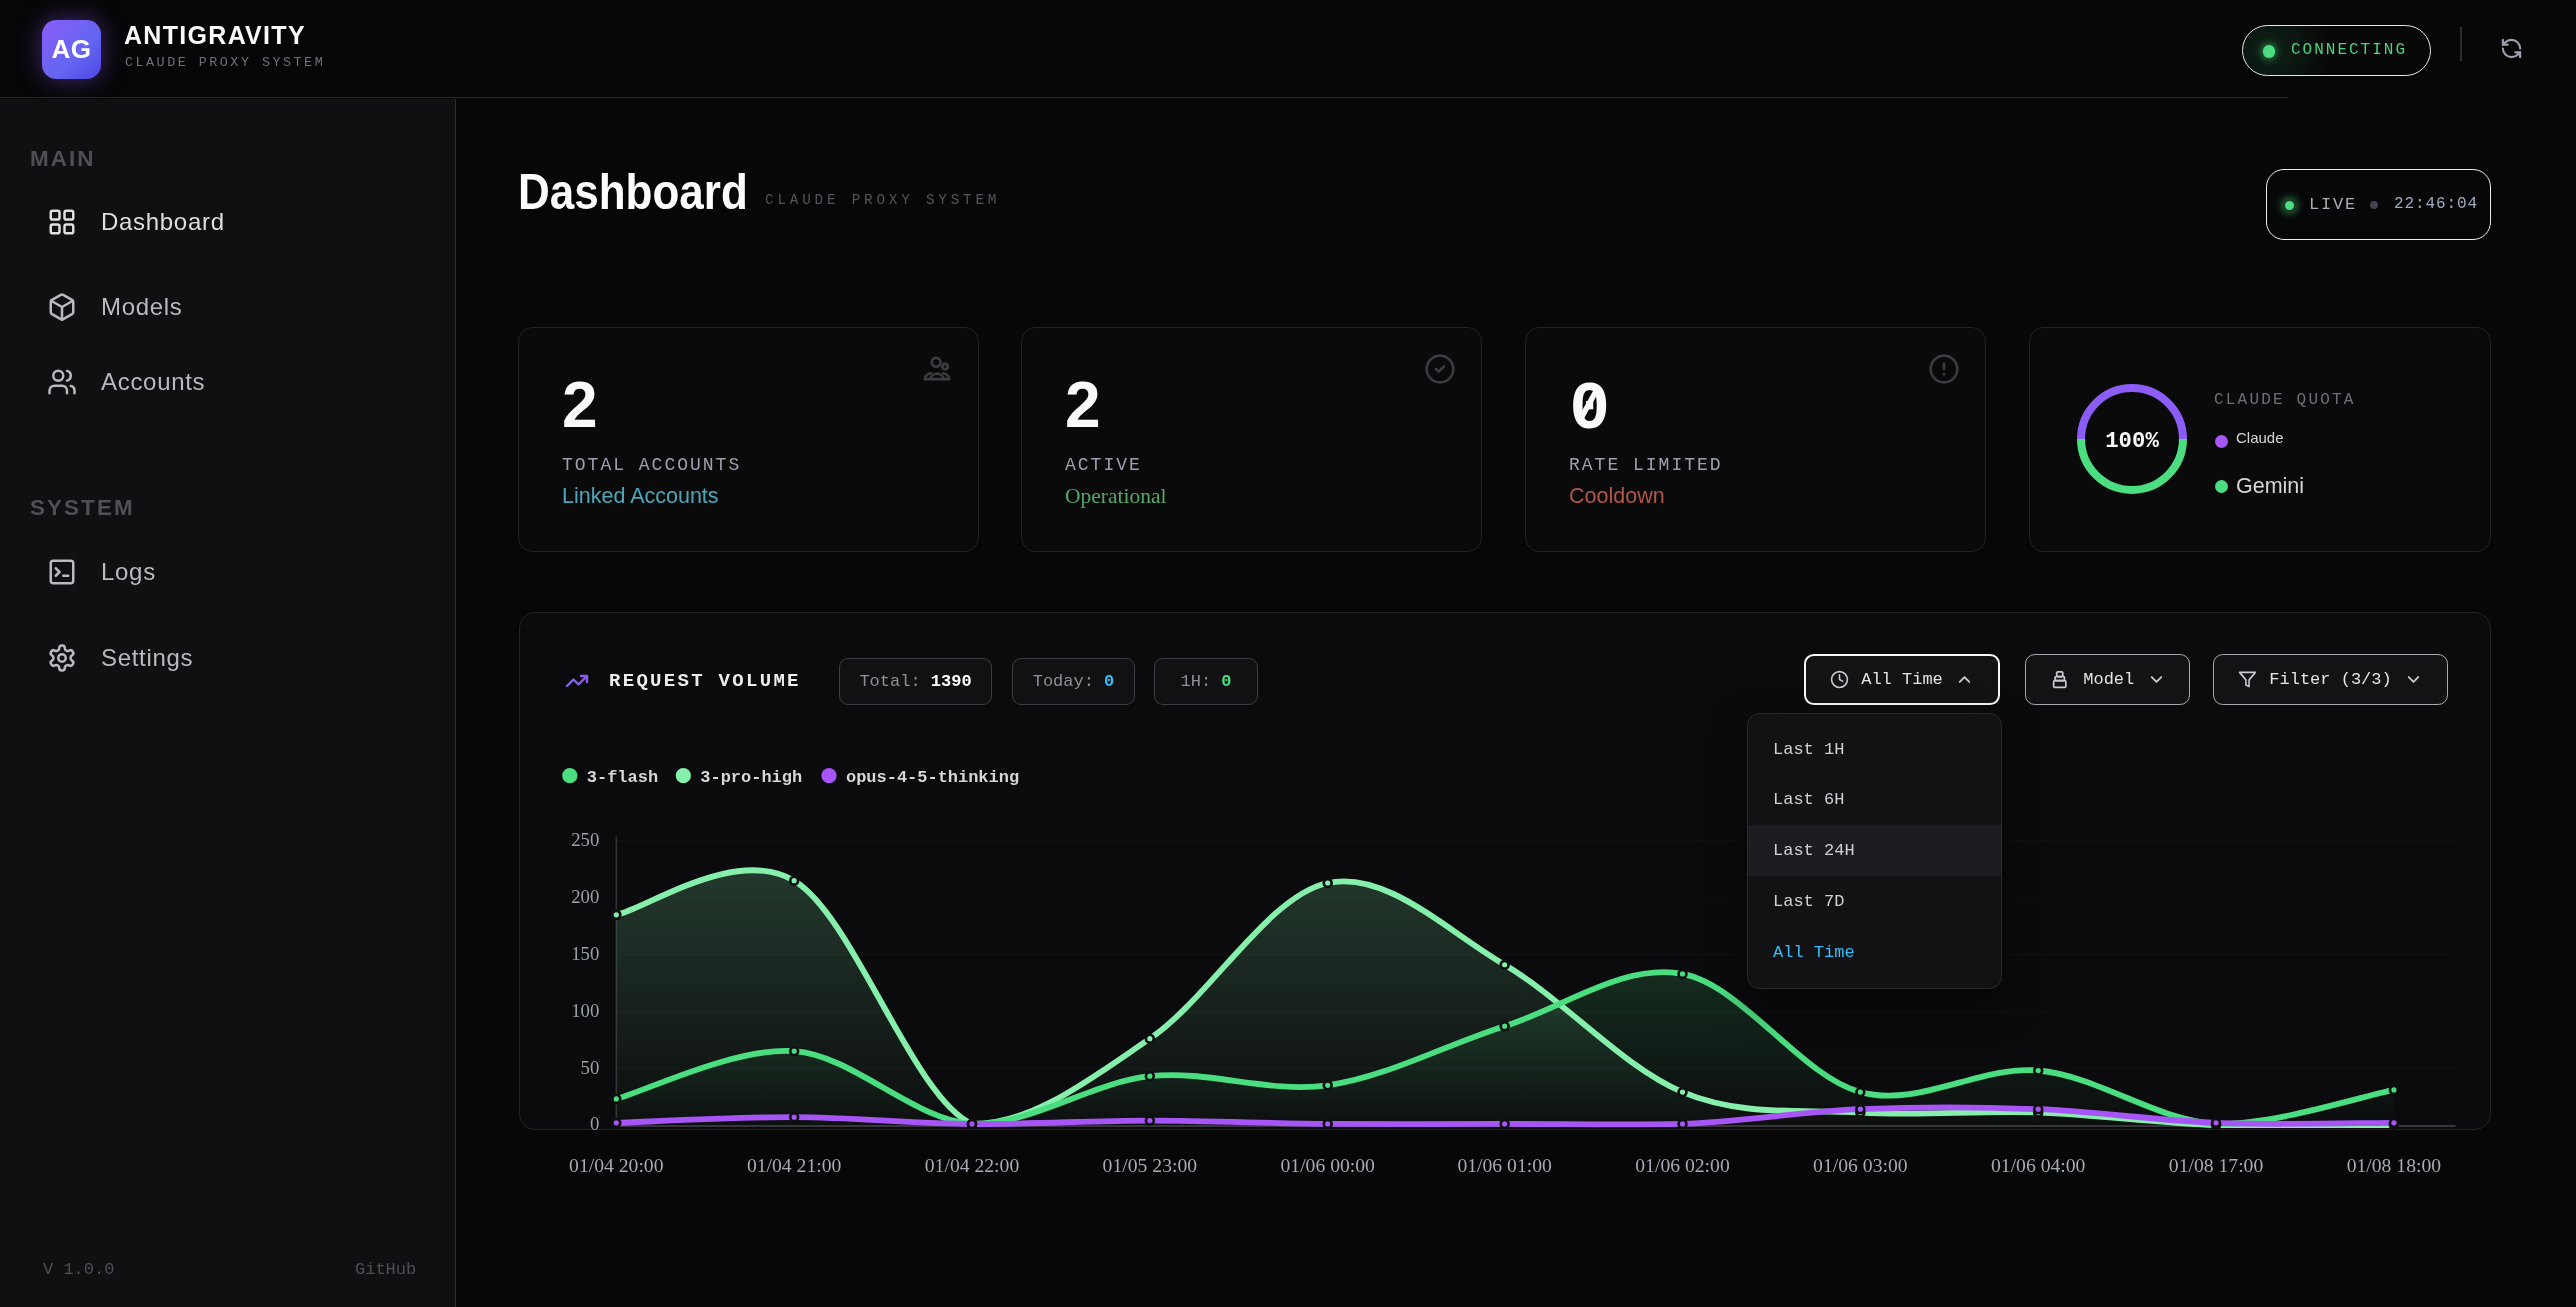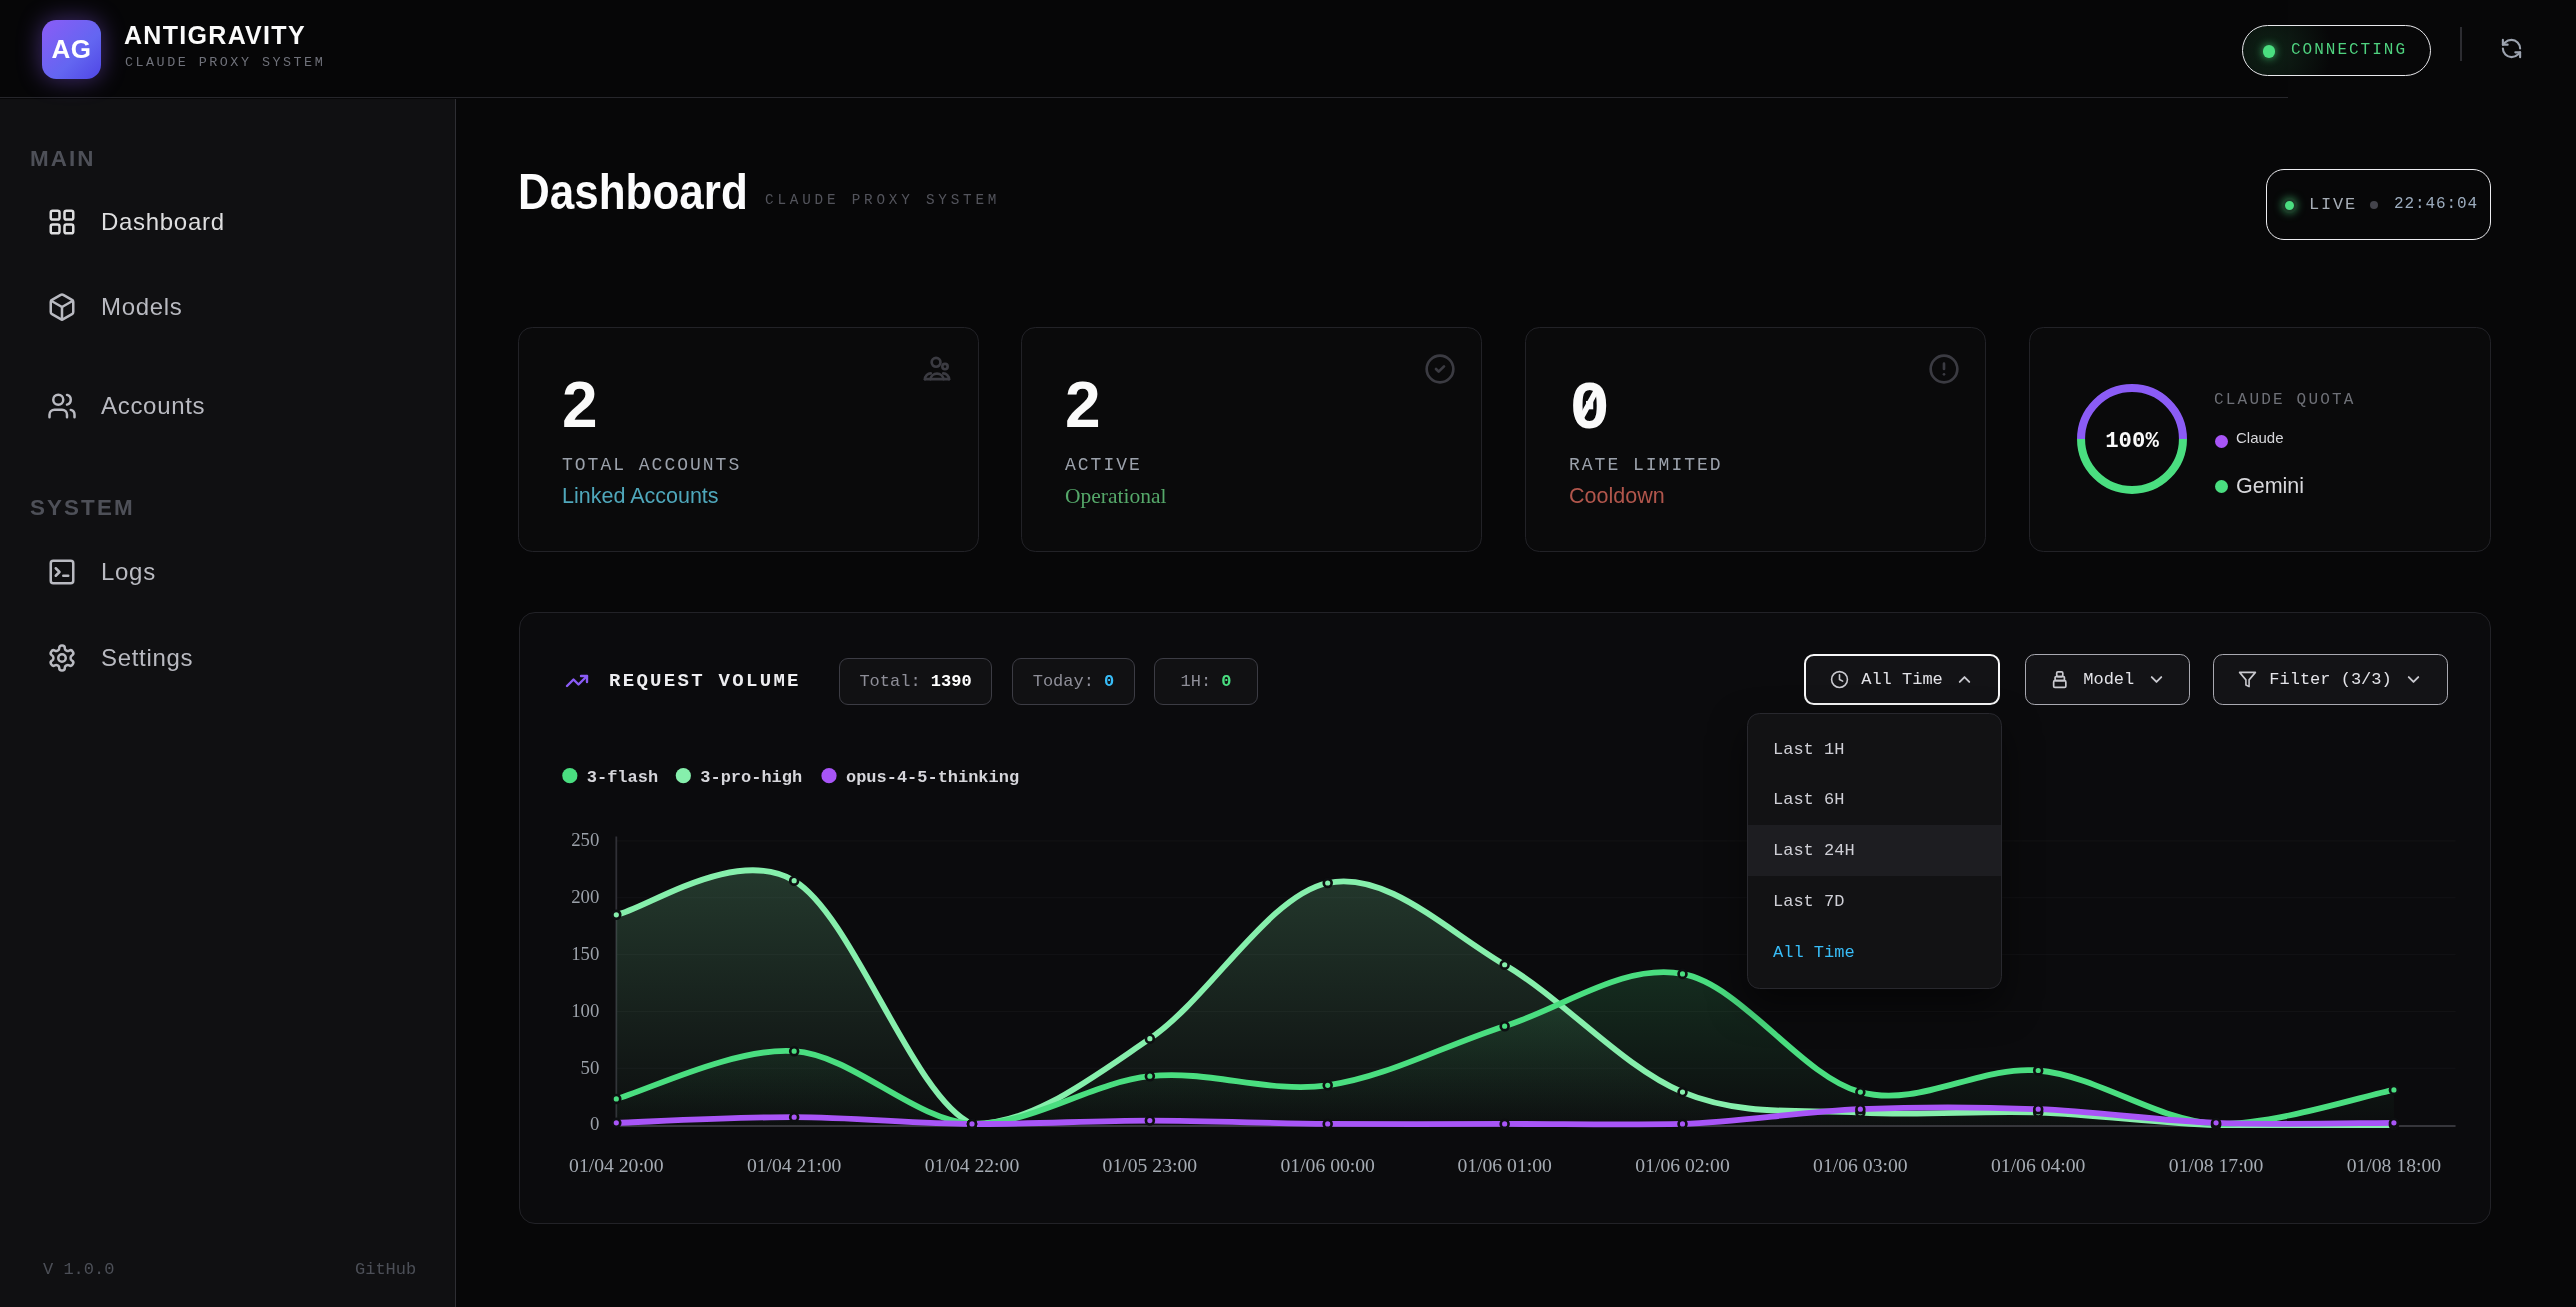--- a/index.html
+++ b/index.html
@@ -38,21 +38,21 @@
 #live-time { position:absolute; left:127px; top:25px; font-family:"Liberation Mono",monospace; font-size:16px; color:#9cacbe; letter-spacing:0.9px; }
 
 
 .card { position:absolute; top:228px; width:461px; height:225px; background:#0a0a0b; border:0.9px solid #222227; border-radius:14.3px; }
 .card .num { position:absolute; left:43px; top:45px; font-size:64px; font-weight:bold; color:#fafafa; line-height:64px; }
 .card .lbl { position:absolute; left:43px; top:127px; font-family:"Liberation Mono",monospace; font-size:18px; letter-spacing:2px; color:#9ba1ab; }
 .card .sub { position:absolute; left:43px; top:156px; font-size:21.5px; }
 .card .ic  { position:absolute; right:25px; top:25px; width:32px; height:32px; color:#3b3b42; }
 
 
-#chart-card { position:absolute; left:62px; top:513px; width:1972px; height:612px; background:#0b0b0d; border:0.9px solid #222227; border-radius:16px; }
+#chart-card { position:absolute; left:62px; top:513px; width:1972px; height:518px; background:#0b0b0d; border:0.9px solid #222227; border-radius:16px; }
 .pill { position:absolute; top:45px; height:47px; border:0.9px solid #3c3c44; border-radius:9px; background:#111113; font-family:"Liberation Mono",monospace; font-size:17px; color:#8e8e98; display:flex; align-items:center; justify-content:center; }
 .btn { position:absolute; top:41px; height:51px; border-radius:9.8px; background:#131316; font-family:"Liberation Mono",monospace; font-size:17px; color:#e3e3e8; display:flex; align-items:center; justify-content:center; gap:12.5px; }
 .btn svg { width:19px; height:19px; }
 #dropdown { position:absolute; left:1227px; top:100px; width:255px; height:276px; background:#121214; border:0.9px solid #28282e; border-radius:12.5px; box-shadow:0 16px 36px rgba(0,0,0,.55); z-index:9; }
 .dd-item { position:absolute; left:0; width:100%; height:51px; font-family:"Liberation Mono",monospace; font-size:17px; color:#cfcfd6; display:flex; align-items:center; padding-left:25px;text-align:right; }
 
 text { font-family:"Liberation Mono",monospace; }
 </style>
 </head>
 <body>
@@ -86,21 +86,21 @@
     <span>Dashboard</span>
   </div>
   <div class="side-item" style="top:193px;">
     <svg viewBox="0 0 24 24" fill="none" stroke="currentColor" stroke-width="2" stroke-linecap="round" stroke-linejoin="round">
         <path d="M21 8a2 2 0 0 0-1-1.73l-7-4a2 2 0 0 0-2 0l-7 4A2 2 0 0 0 3 8v8a2 2 0 0 0 1 1.73l7 4a2 2 0 0 0 2 0l7-4A2 2 0 0 0 21 16Z"></path>
         <path d="m3.3 7 8.7 5 8.7-5"></path>
         <path d="M12 22V12"></path>
       </svg>
     <span>Models</span>
   </div>
-  <div class="side-item" style="top:292px;">
+  <div class="side-item" style="top:268px;">
     <svg viewBox="0 0 24 24" fill="none" stroke="currentColor" stroke-width="2" stroke-linecap="round" stroke-linejoin="round">
         <path d="M16 21v-2a4 4 0 0 0-4-4H6a4 4 0 0 0-4 4v2"></path>
         <circle cx="9" cy="7" r="4"></circle>
         <path d="M22 21v-2a4 4 0 0 0-3-3.87"></path>
         <path d="M16 3.13a4 4 0 0 1 0 7.75"></path>
       </svg>
     <span>Accounts</span>
   </div>
   <div class="side-label" style="top:396px;">SYSTEM</div>
   <div class="side-item" style="top:458px;">

